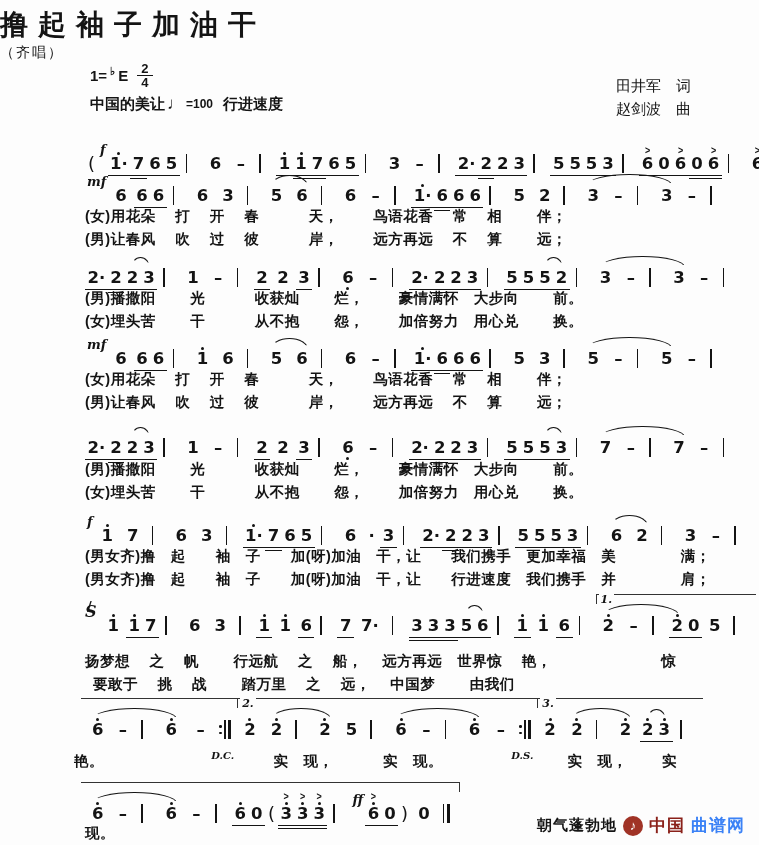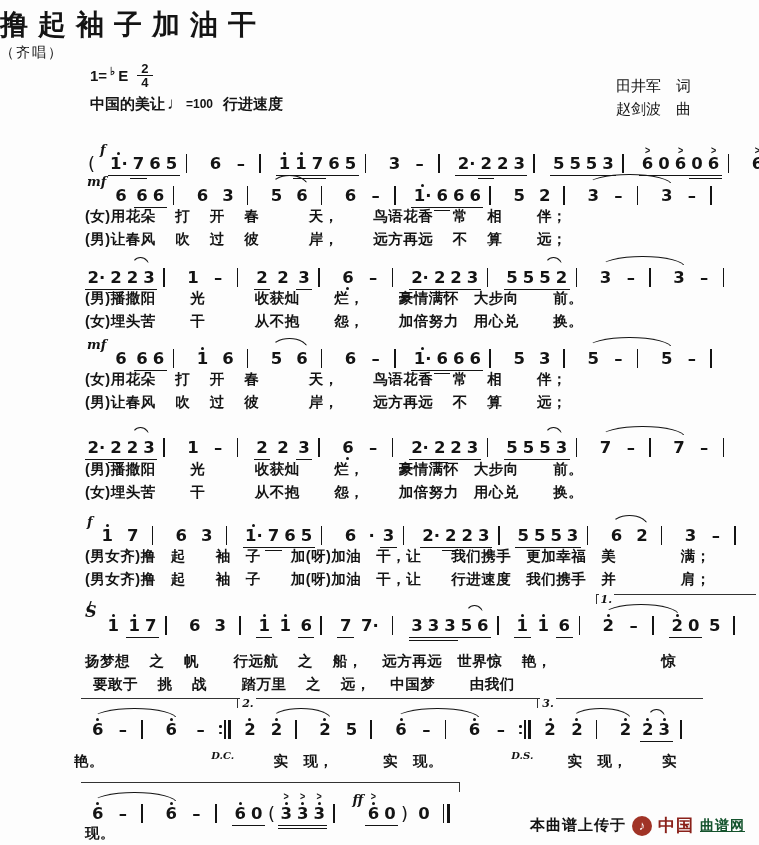--- a/index.html
+++ b/index.html
@@ -52,21 +52,21 @@
   .dyn{font:italic bold 13px "DejaVu Serif",serif;align-self:flex-start;margin:0 2px;padding-top:2px;}
   .segno{position:relative;font:italic bold 16px "DejaVu Serif",serif;align-self:flex-start;margin:0 4px 0 0;padding-top:0;}
   .segno .sl{position:absolute;left:2px;top:-3px;font-style:normal;font-size:13px;}
   .lyric-line{position:absolute;font-size:14.5px;font-weight:bold;color:#141414;white-space:pre;letter-spacing:0.5px;}
   
   .footer{position:absolute;top:814px;right:14px;display:flex;align-items:center;gap:6px;}
   .upload-text{font-size:15px;font-weight:bold;letter-spacing:1px;}
   .logo-circle{width:20px;height:20px;border-radius:50%;background:#a03326;color:#fff;
         display:flex;align-items:center;justify-content:center;font-size:13px;font-weight:bold;}
   .site-dark{font-size:17px;font-weight:bold;color:#8a211a;letter-spacing:1px;}
-  .site-light{font-size:14px;font-weight:bold;color:#14532d;letter-spacing:1px;text-decoration:underline;}
+  .site-light{font-size:17px;font-weight:bold;color:#3b82f6;letter-spacing:1px;}
 </style>
 </head>
 <body>
 
 <div class="page">
   <div class="title">撸起袖子加油干</div>
   <div class="subtitle">（齐唱）</div>
 
   <div class="keyrow">
     <span>1=</span>
@@ -1998,18 +1998,18 @@
               </span>
               <span class="bot"></span>
             </span>
           </div>
         </div>
       </div>
       <div class="lyric-line" style="top: 824px; left: 85px;">现。</div>
     </div>
 
   <div class="footer">
-    <span class="upload-text">本曲谱上传于</span>
+    <span class="upload-text">朝气蓬勃地</span>
     <span class="logo-circle">♪</span>
     <span class="site-dark">中国</span>
       <span class="site-light">曲谱网</span>
   </div>
 </div>
 
 </body></html>

